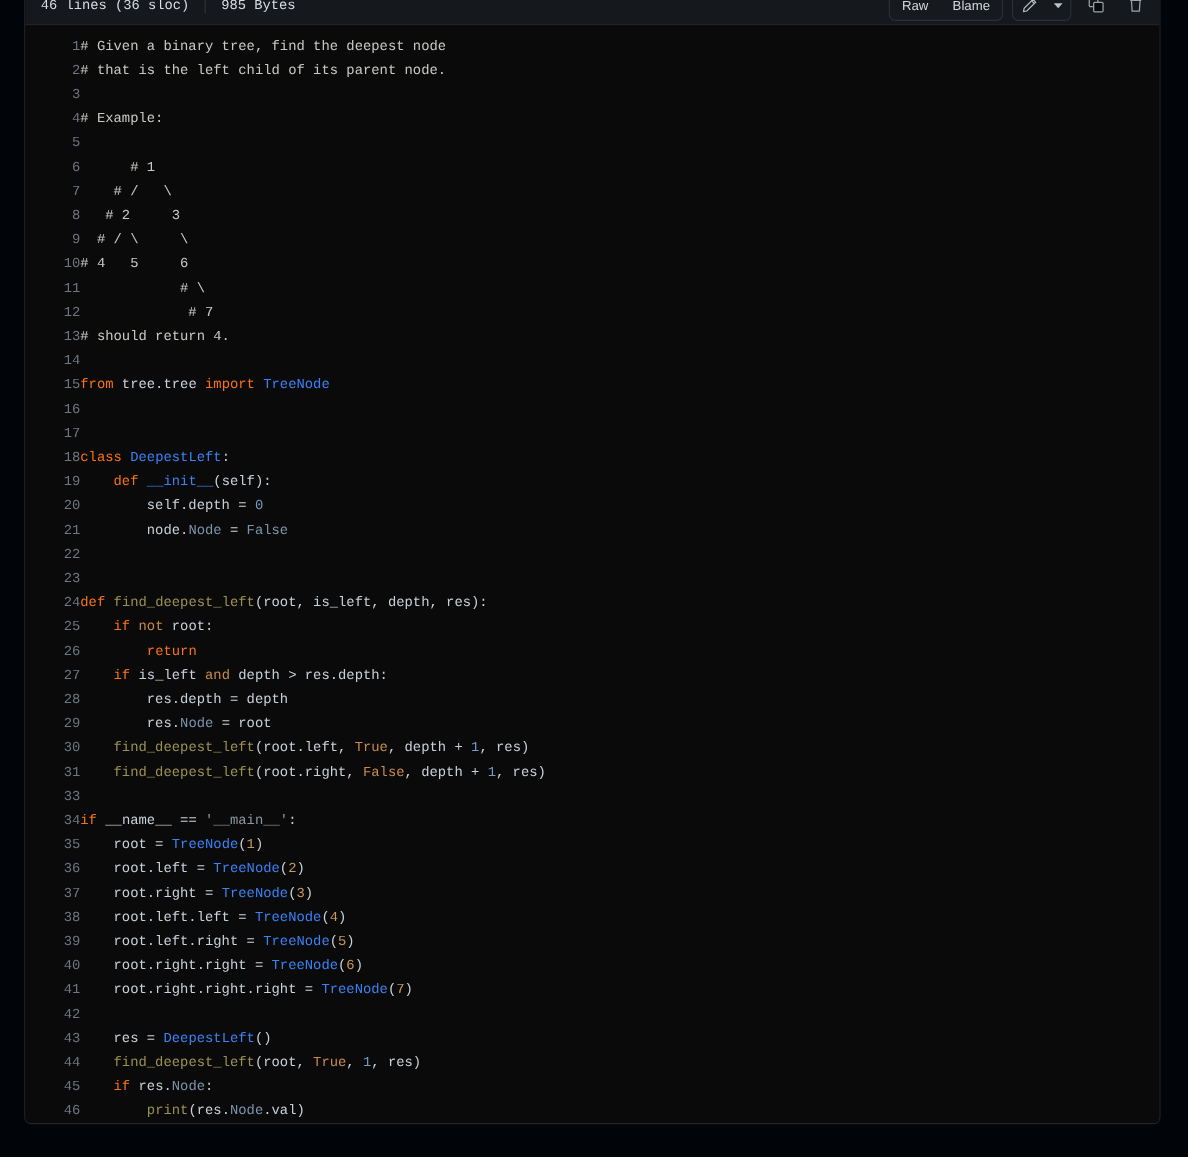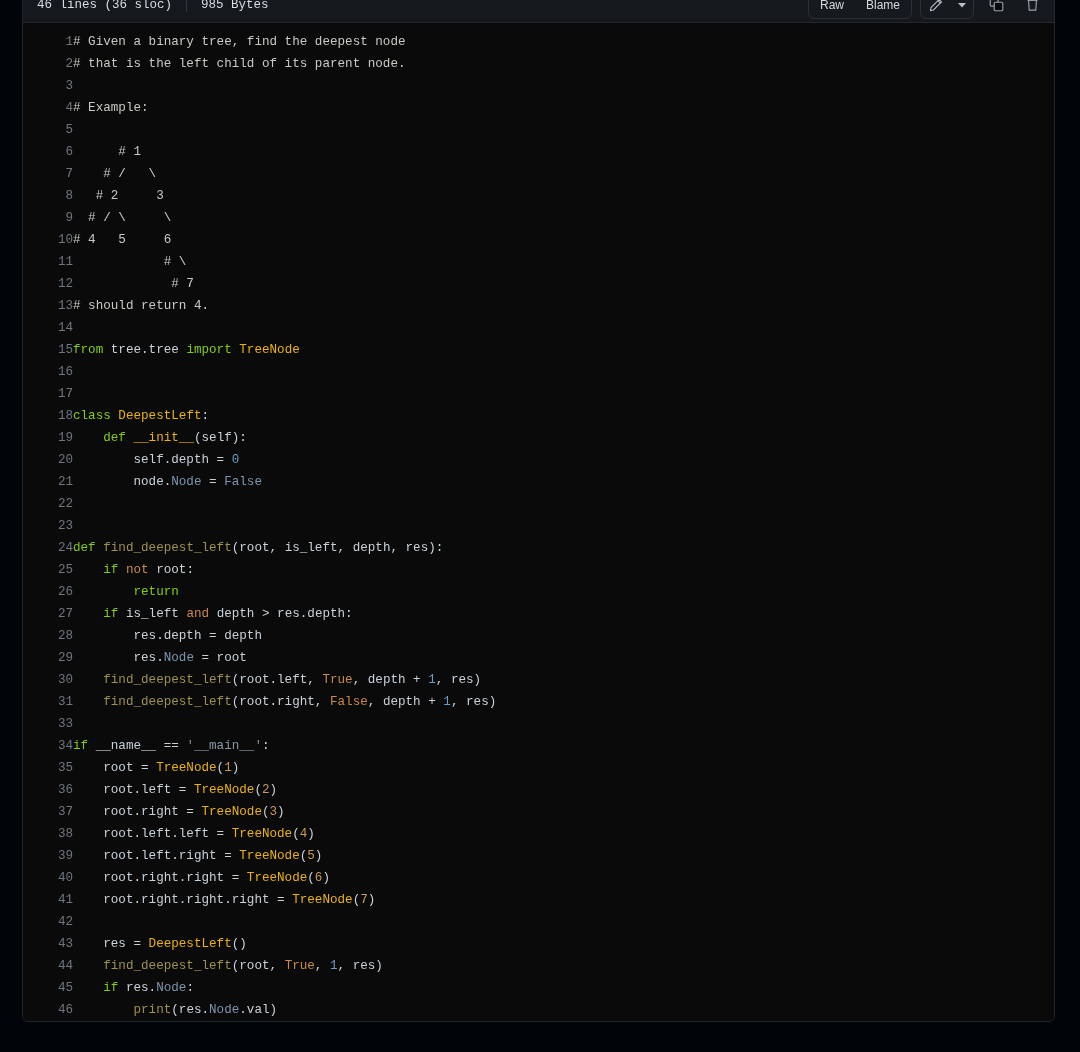--- a/index.html
+++ b/index.html
@@ -126,24 +126,24 @@
     font-size: 12.6px;
   }
   td.lc {
     padding-left: 1px;
     color: #c9d1d9;
     margin-top: 24px;
   }
 
   
   .tok-com  { color: #c9c9c4; }
-  .tok-kw   { color: #84cc16; }
+  .tok-kw   { color: #f97316; }
   .tok-kw2  { color: #c98a4b; }
   .tok-fn   { color: #9c9152; }
-  .tok-cls  { color: #eab308; }
+  .tok-cls  { color: #3b82f6; }
   .tok-id   { color: #7d94ad; }
   .tok-num  { color: #6f9bc4; }
   .tok-num2 { color: #c9985a; }
   .tok-str  { color: #8a97a3; }
   .tok-pln  { color: #c9d1d9; }
 </style>
 </head>
 <body>
 
 <div class="file-container">

